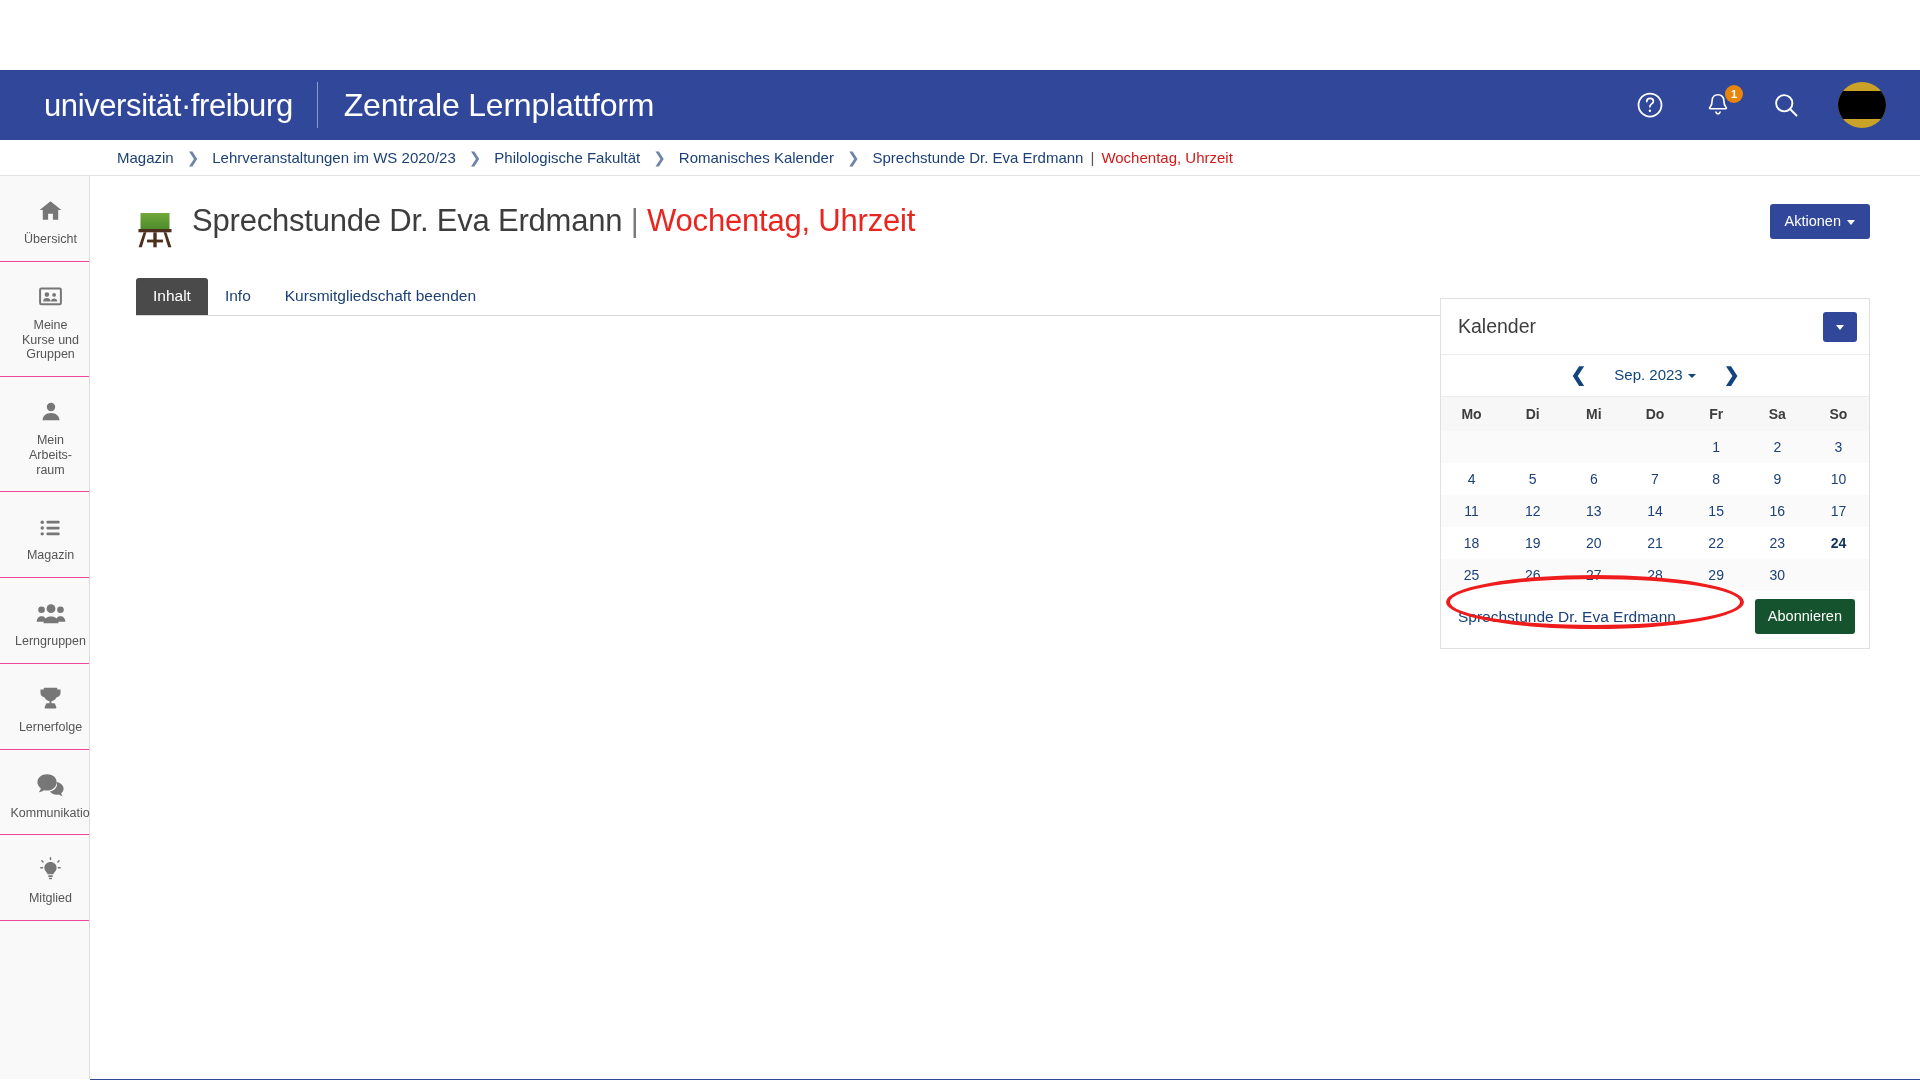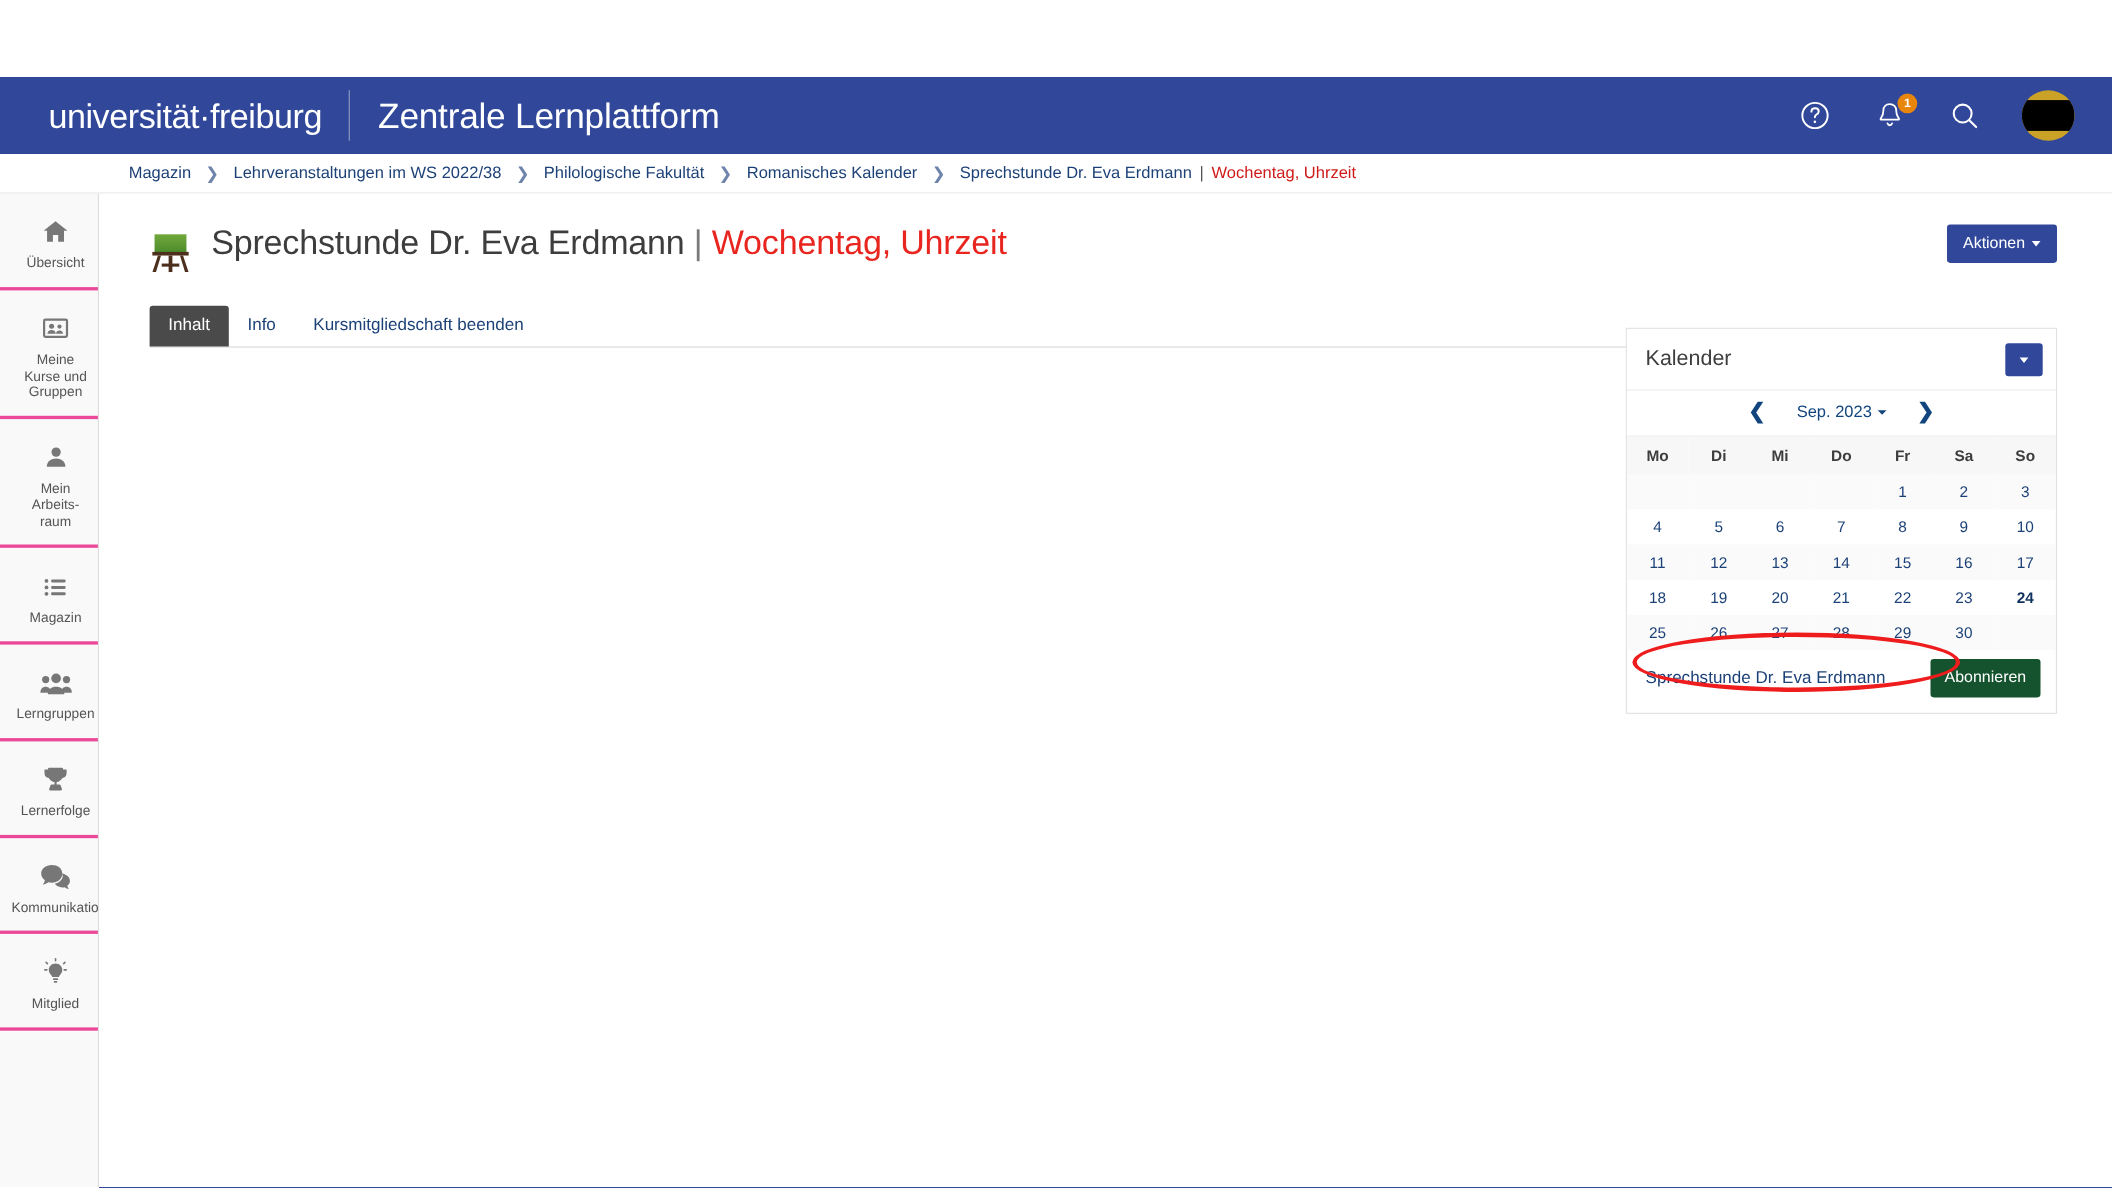--- a/index.html
+++ b/index.html
@@ -77,21 +77,21 @@
 
   
   .body-row{display:flex;align-items:stretch;height:calc(1080px - 70px - 70px - 37px);}
 
   
   .rail{
     width:90px;flex:0 0 90px;background:#f9f9f9;
     border-right:1px solid #dcdcdc;box-sizing:border-box;
   }
   .rail-item{
-    border-bottom:3px solid #ec4899;
+    border-bottom:1px solid #ec4899;
     padding:17px 4px 14px 16px;
     display:flex;flex-direction:column;align-items:center;
     gap:9px;cursor:pointer;box-sizing:border-box;
   }
   .rail-ico{height:30px;display:flex;align-items:flex-end;justify-content:center;color:#777;}
   .rail-ico svg{display:block;fill:#777;}
   .rail-lbl{
     font-size:12.5px;color:#555;text-align:center;line-height:1.18;
     max-width:80px;
   }
@@ -137,21 +137,21 @@
     font-size:15.5px;color:#1c4177;padding:9px 17px 10px 17px;
     cursor:pointer;white-space:nowrap;
   }
   .tab.active{
     background:#4a4a4a;color:#fff;border-radius:3px 3px 0 0;
   }
 
   
   .cal-panel{
     position:absolute;right:50px;top:122px;
-    width:392px;background:#fff;border:1px solid #e0e0e0;
+    width:430px;background:#fff;border:1px solid #e0e0e0;
     box-sizing:border-box;
   }
   .cal-head{
     display:flex;align-items:center;
     padding:13px 0 12px 17px;border-bottom:1px solid #ececec;
     background:#fff;position:relative;
   }
   .cal-head h2{
     margin:0;font-size:19.5px;font-weight:400;color:#3d3d3d;line-height:1;
   }
@@ -264,21 +264,21 @@
 
       <div class="avatar">
         <div class="redact"></div>
       </div>
     </div>
   </div>
 
   <div class="crumbbar">
     <span class="crumb">Magazin</span>
     <span class="crumb-sep">❯</span>
-    <span class="crumb">Lehrveranstaltungen im WS 2022/38</span>
+    <span class="crumb">Lehrveranstaltungen im WS 2020/23</span>
     <span class="crumb-sep">❯</span>
     <span class="crumb">Philologische Fakultät</span>
     <span class="crumb-sep">❯</span>
     <span class="crumb">Romanisches Kalender</span>
     <span class="crumb-sep">❯</span>
     <span class="crumb plain">Sprechstunde Dr. Eva Erdmann</span>
     <span class="crumb-pipe">|</span>
     <span class="crumb current">Wochentag, Uhrzeit</span>
   </div>
 

